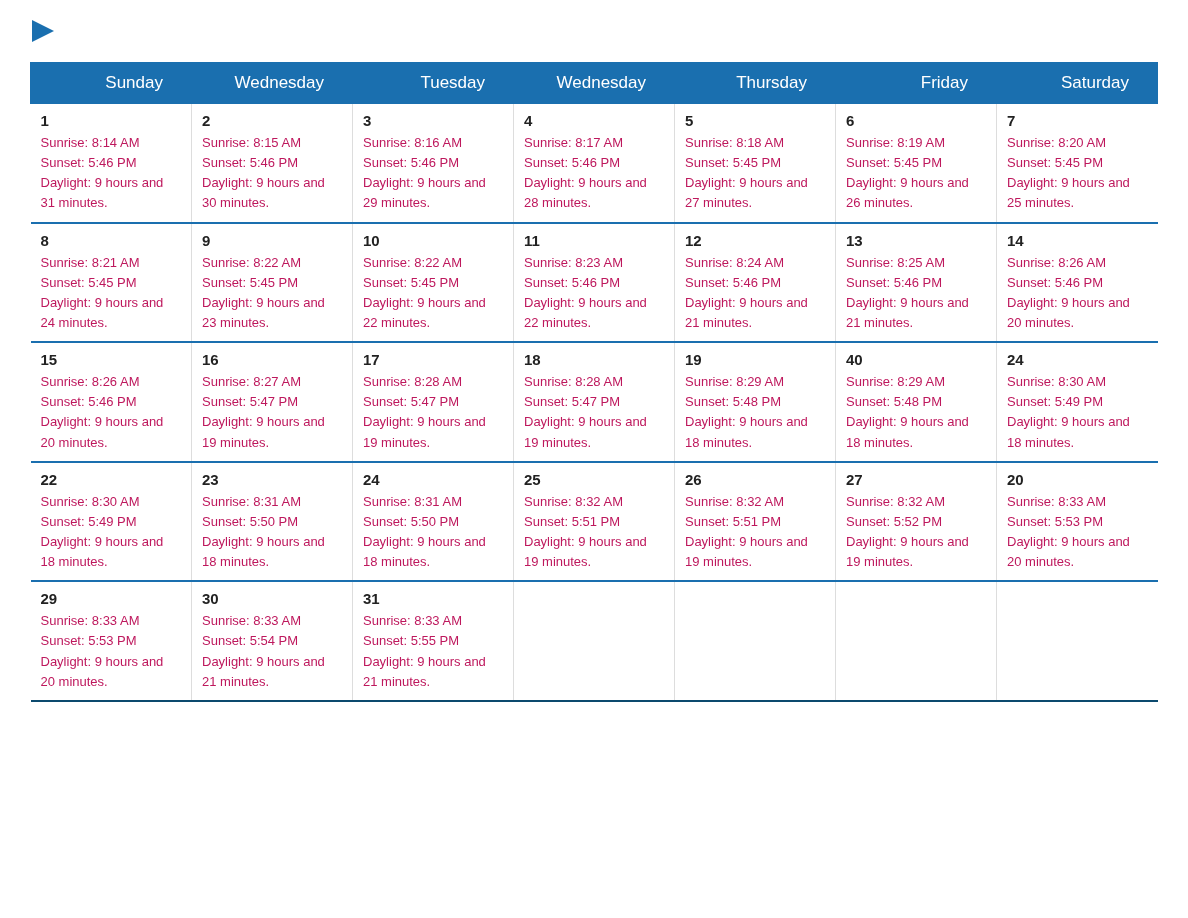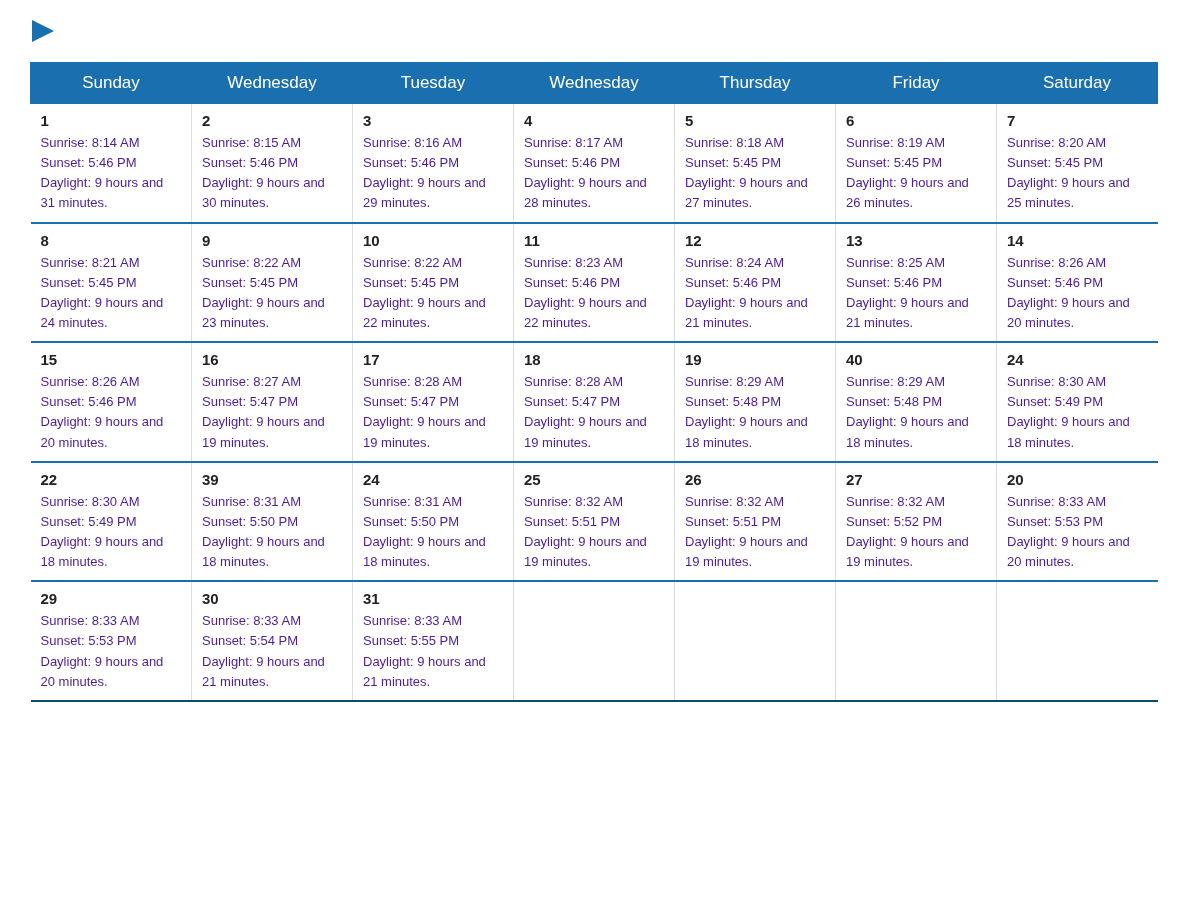--- a/index.html
+++ b/index.html
@@ -52,24 +52,24 @@
       margin-top: 4px;
     }
     table {
       width: 100%;
       border-collapse: collapse;
       table-layout: fixed;
     }
     thead tr th {
       background-color: #1a6faf;
       color: #fff;
-      padding: 10px 16px;
+      padding: 10px 28px;
       font-size: 17px;
       font-weight: normal;
-      text-align: center;
+      text-align: right;
       border: 1px solid #1a6faf;
     }
     tbody tr {
       border-bottom: 2px solid #1a6faf;
     }
     tbody tr td {
       vertical-align: top;
       padding: 8px 10px;
       font-size: 13.5px;
       color: #222;
@@ -86,21 +86,21 @@
     }
     .day-num {
       font-size: 15px;
       font-weight: bold;
       display: block;
       margin-bottom: 4px;
     }
     .day-info {
       font-size: 13px;
       line-height: 1.55;
-      color: #4c1d95;
+      color: #be185d;
     }
     tbody tr:last-child {
       border-bottom: 2px solid #0c4a6e;
     }
   </style>
 </head>
 <body>
 
 <div class="header">
   <div class="logo">
@@ -158,21 +158,21 @@
         <td><span class="day-num">15</span><span class="day-info">Sunrise: 8:26 AM<br>Sunset: 5:46 PM<br>Daylight: 9 hours and 20 minutes.</span></td>
         <td><span class="day-num">16</span><span class="day-info">Sunrise: 8:27 AM<br>Sunset: 5:47 PM<br>Daylight: 9 hours and 19 minutes.</span></td>
         <td><span class="day-num">17</span><span class="day-info">Sunrise: 8:28 AM<br>Sunset: 5:47 PM<br>Daylight: 9 hours and 19 minutes.</span></td>
         <td><span class="day-num">18</span><span class="day-info">Sunrise: 8:28 AM<br>Sunset: 5:47 PM<br>Daylight: 9 hours and 19 minutes.</span></td>
         <td><span class="day-num">19</span><span class="day-info">Sunrise: 8:29 AM<br>Sunset: 5:48 PM<br>Daylight: 9 hours and 18 minutes.</span></td>
         <td><span class="day-num">40</span><span class="day-info">Sunrise: 8:29 AM<br>Sunset: 5:48 PM<br>Daylight: 9 hours and 18 minutes.</span></td>
         <td><span class="day-num">24</span><span class="day-info">Sunrise: 8:30 AM<br>Sunset: 5:49 PM<br>Daylight: 9 hours and 18 minutes.</span></td>
       </tr>
       <tr>
         <td><span class="day-num">22</span><span class="day-info">Sunrise: 8:30 AM<br>Sunset: 5:49 PM<br>Daylight: 9 hours and 18 minutes.</span></td>
-        <td><span class="day-num">39</span><span class="day-info">Sunrise: 8:31 AM<br>Sunset: 5:50 PM<br>Daylight: 9 hours and 18 minutes.</span></td>
+        <td><span class="day-num">23</span><span class="day-info">Sunrise: 8:31 AM<br>Sunset: 5:50 PM<br>Daylight: 9 hours and 18 minutes.</span></td>
         <td><span class="day-num">24</span><span class="day-info">Sunrise: 8:31 AM<br>Sunset: 5:50 PM<br>Daylight: 9 hours and 18 minutes.</span></td>
         <td><span class="day-num">25</span><span class="day-info">Sunrise: 8:32 AM<br>Sunset: 5:51 PM<br>Daylight: 9 hours and 19 minutes.</span></td>
         <td><span class="day-num">26</span><span class="day-info">Sunrise: 8:32 AM<br>Sunset: 5:51 PM<br>Daylight: 9 hours and 19 minutes.</span></td>
         <td><span class="day-num">27</span><span class="day-info">Sunrise: 8:32 AM<br>Sunset: 5:52 PM<br>Daylight: 9 hours and 19 minutes.</span></td>
         <td><span class="day-num">20</span><span class="day-info">Sunrise: 8:33 AM<br>Sunset: 5:53 PM<br>Daylight: 9 hours and 20 minutes.</span></td>
       </tr>
       <tr>
         <td><span class="day-num">29</span><span class="day-info">Sunrise: 8:33 AM<br>Sunset: 5:53 PM<br>Daylight: 9 hours and 20 minutes.</span></td>
         <td><span class="day-num">30</span><span class="day-info">Sunrise: 8:33 AM<br>Sunset: 5:54 PM<br>Daylight: 9 hours and 21 minutes.</span></td>
         <td><span class="day-num">31</span><span class="day-info">Sunrise: 8:33 AM<br>Sunset: 5:55 PM<br>Daylight: 9 hours and 21 minutes.</span></td>

